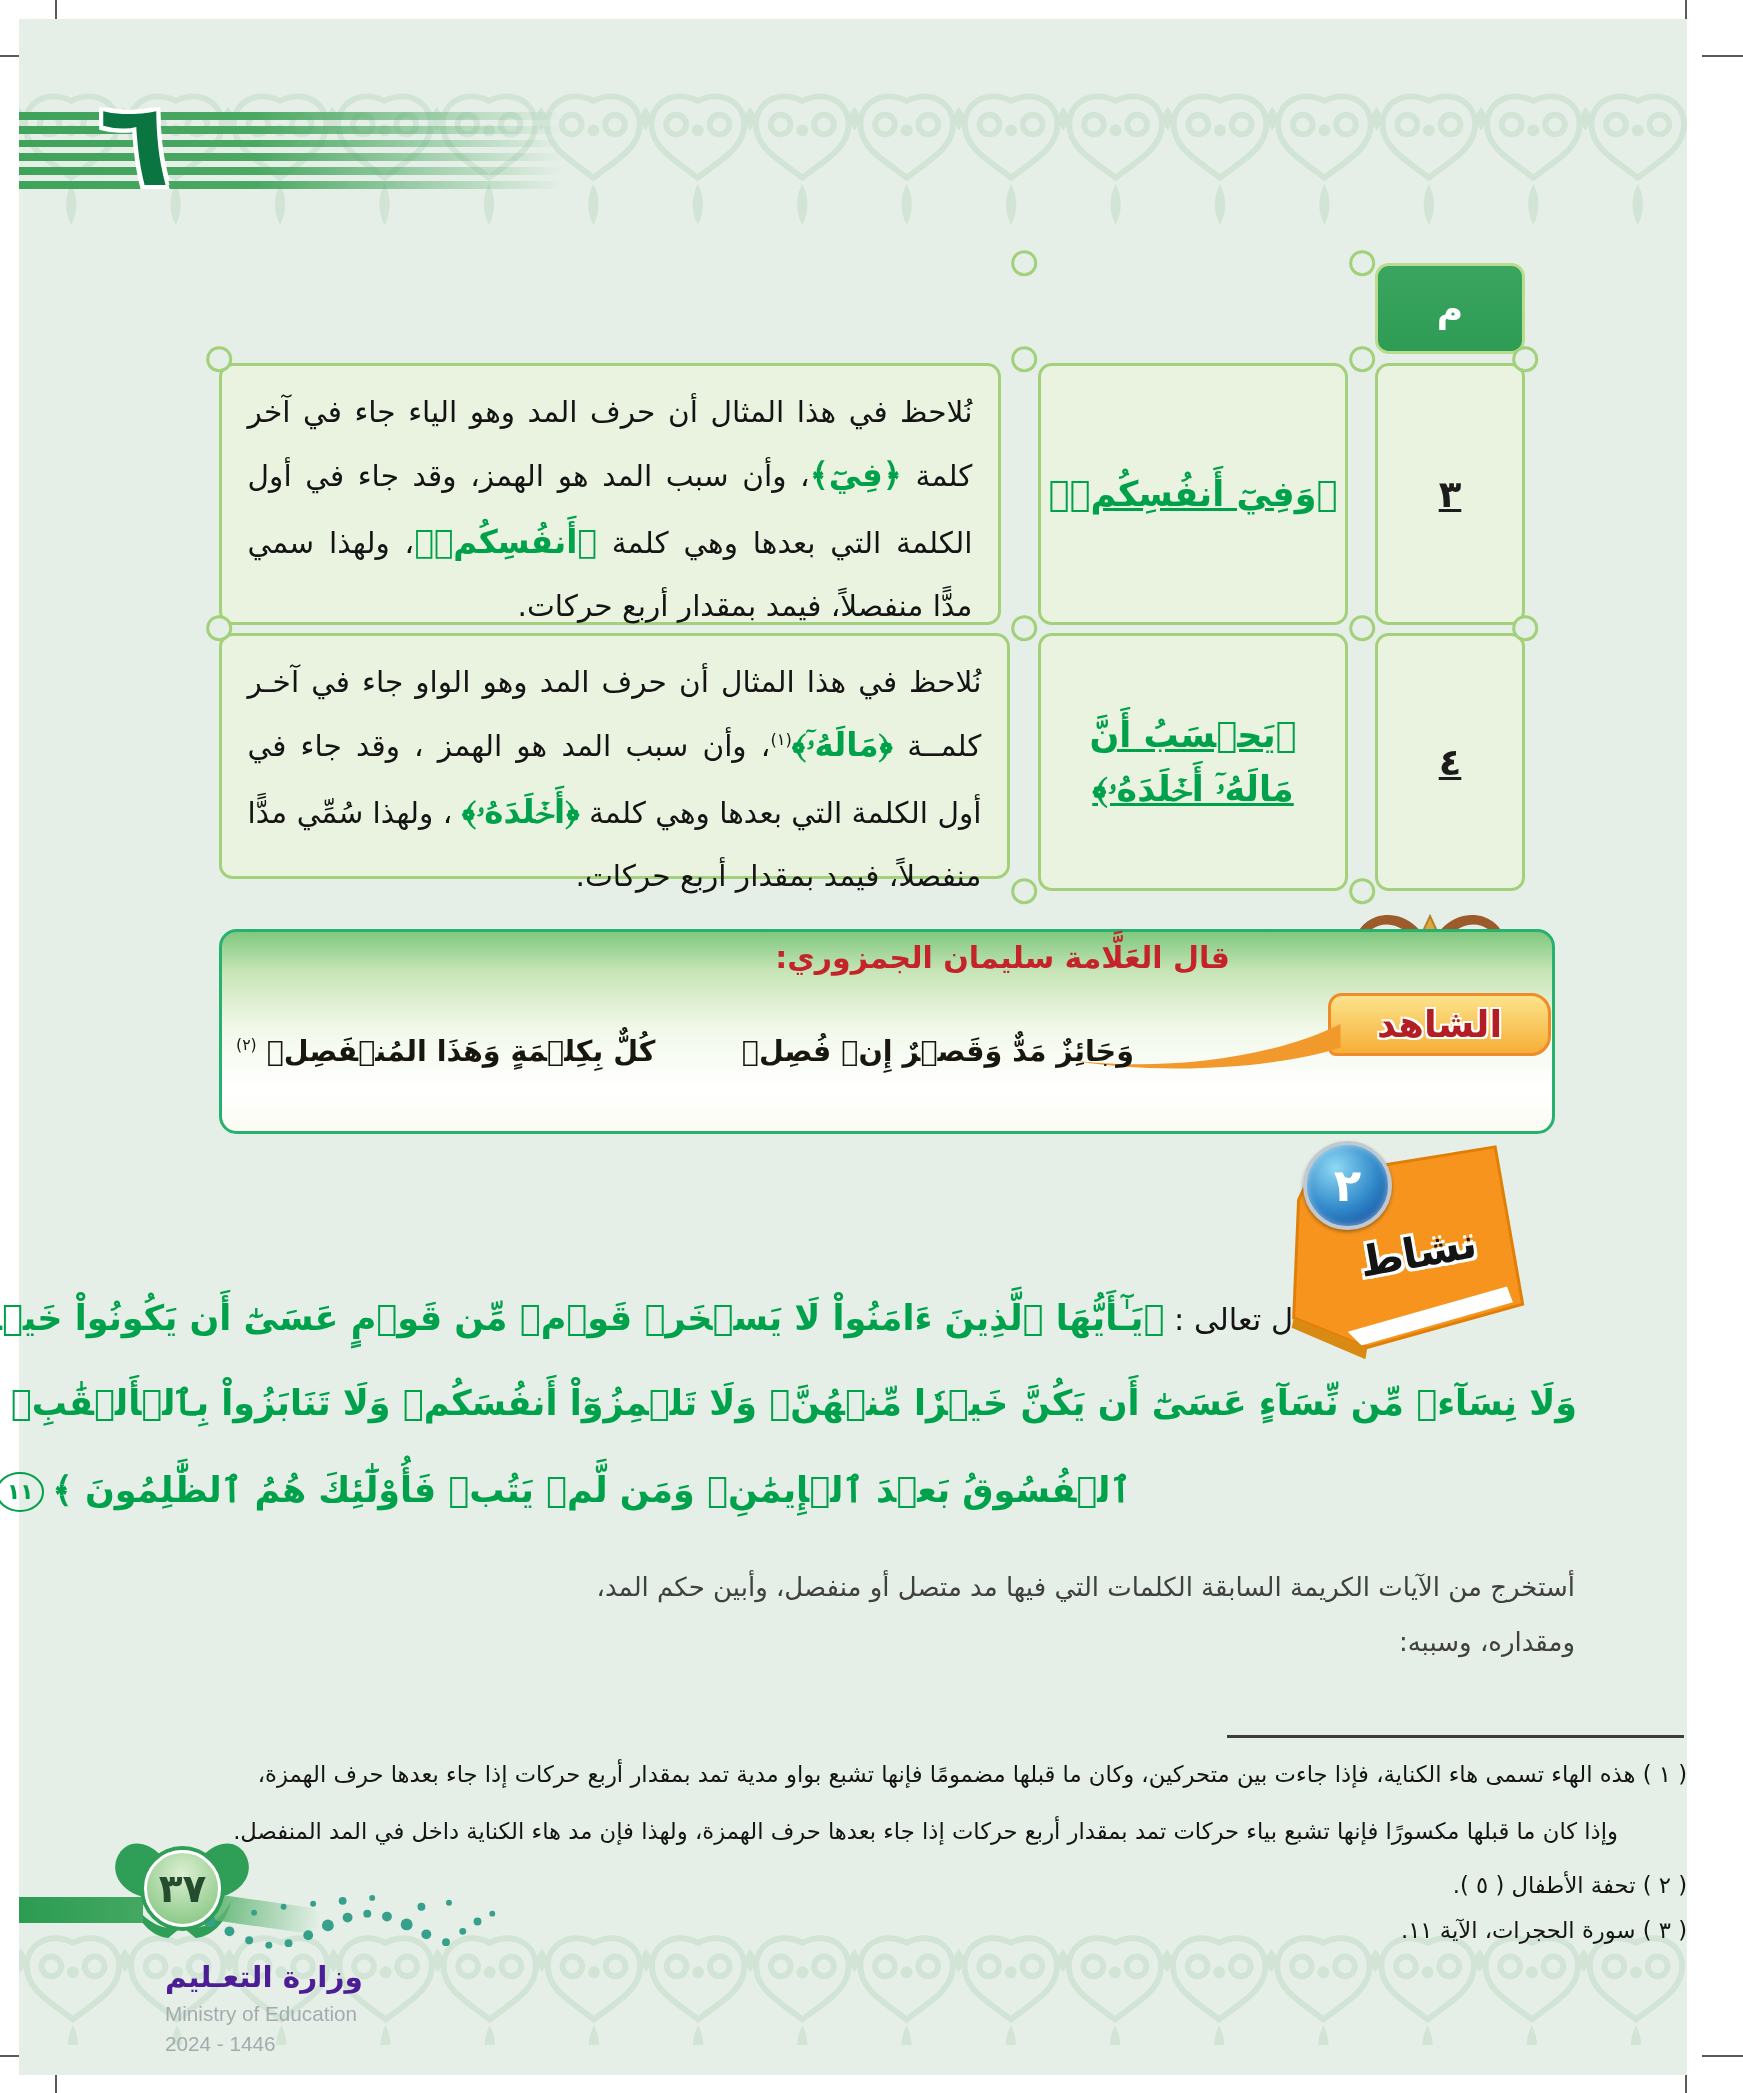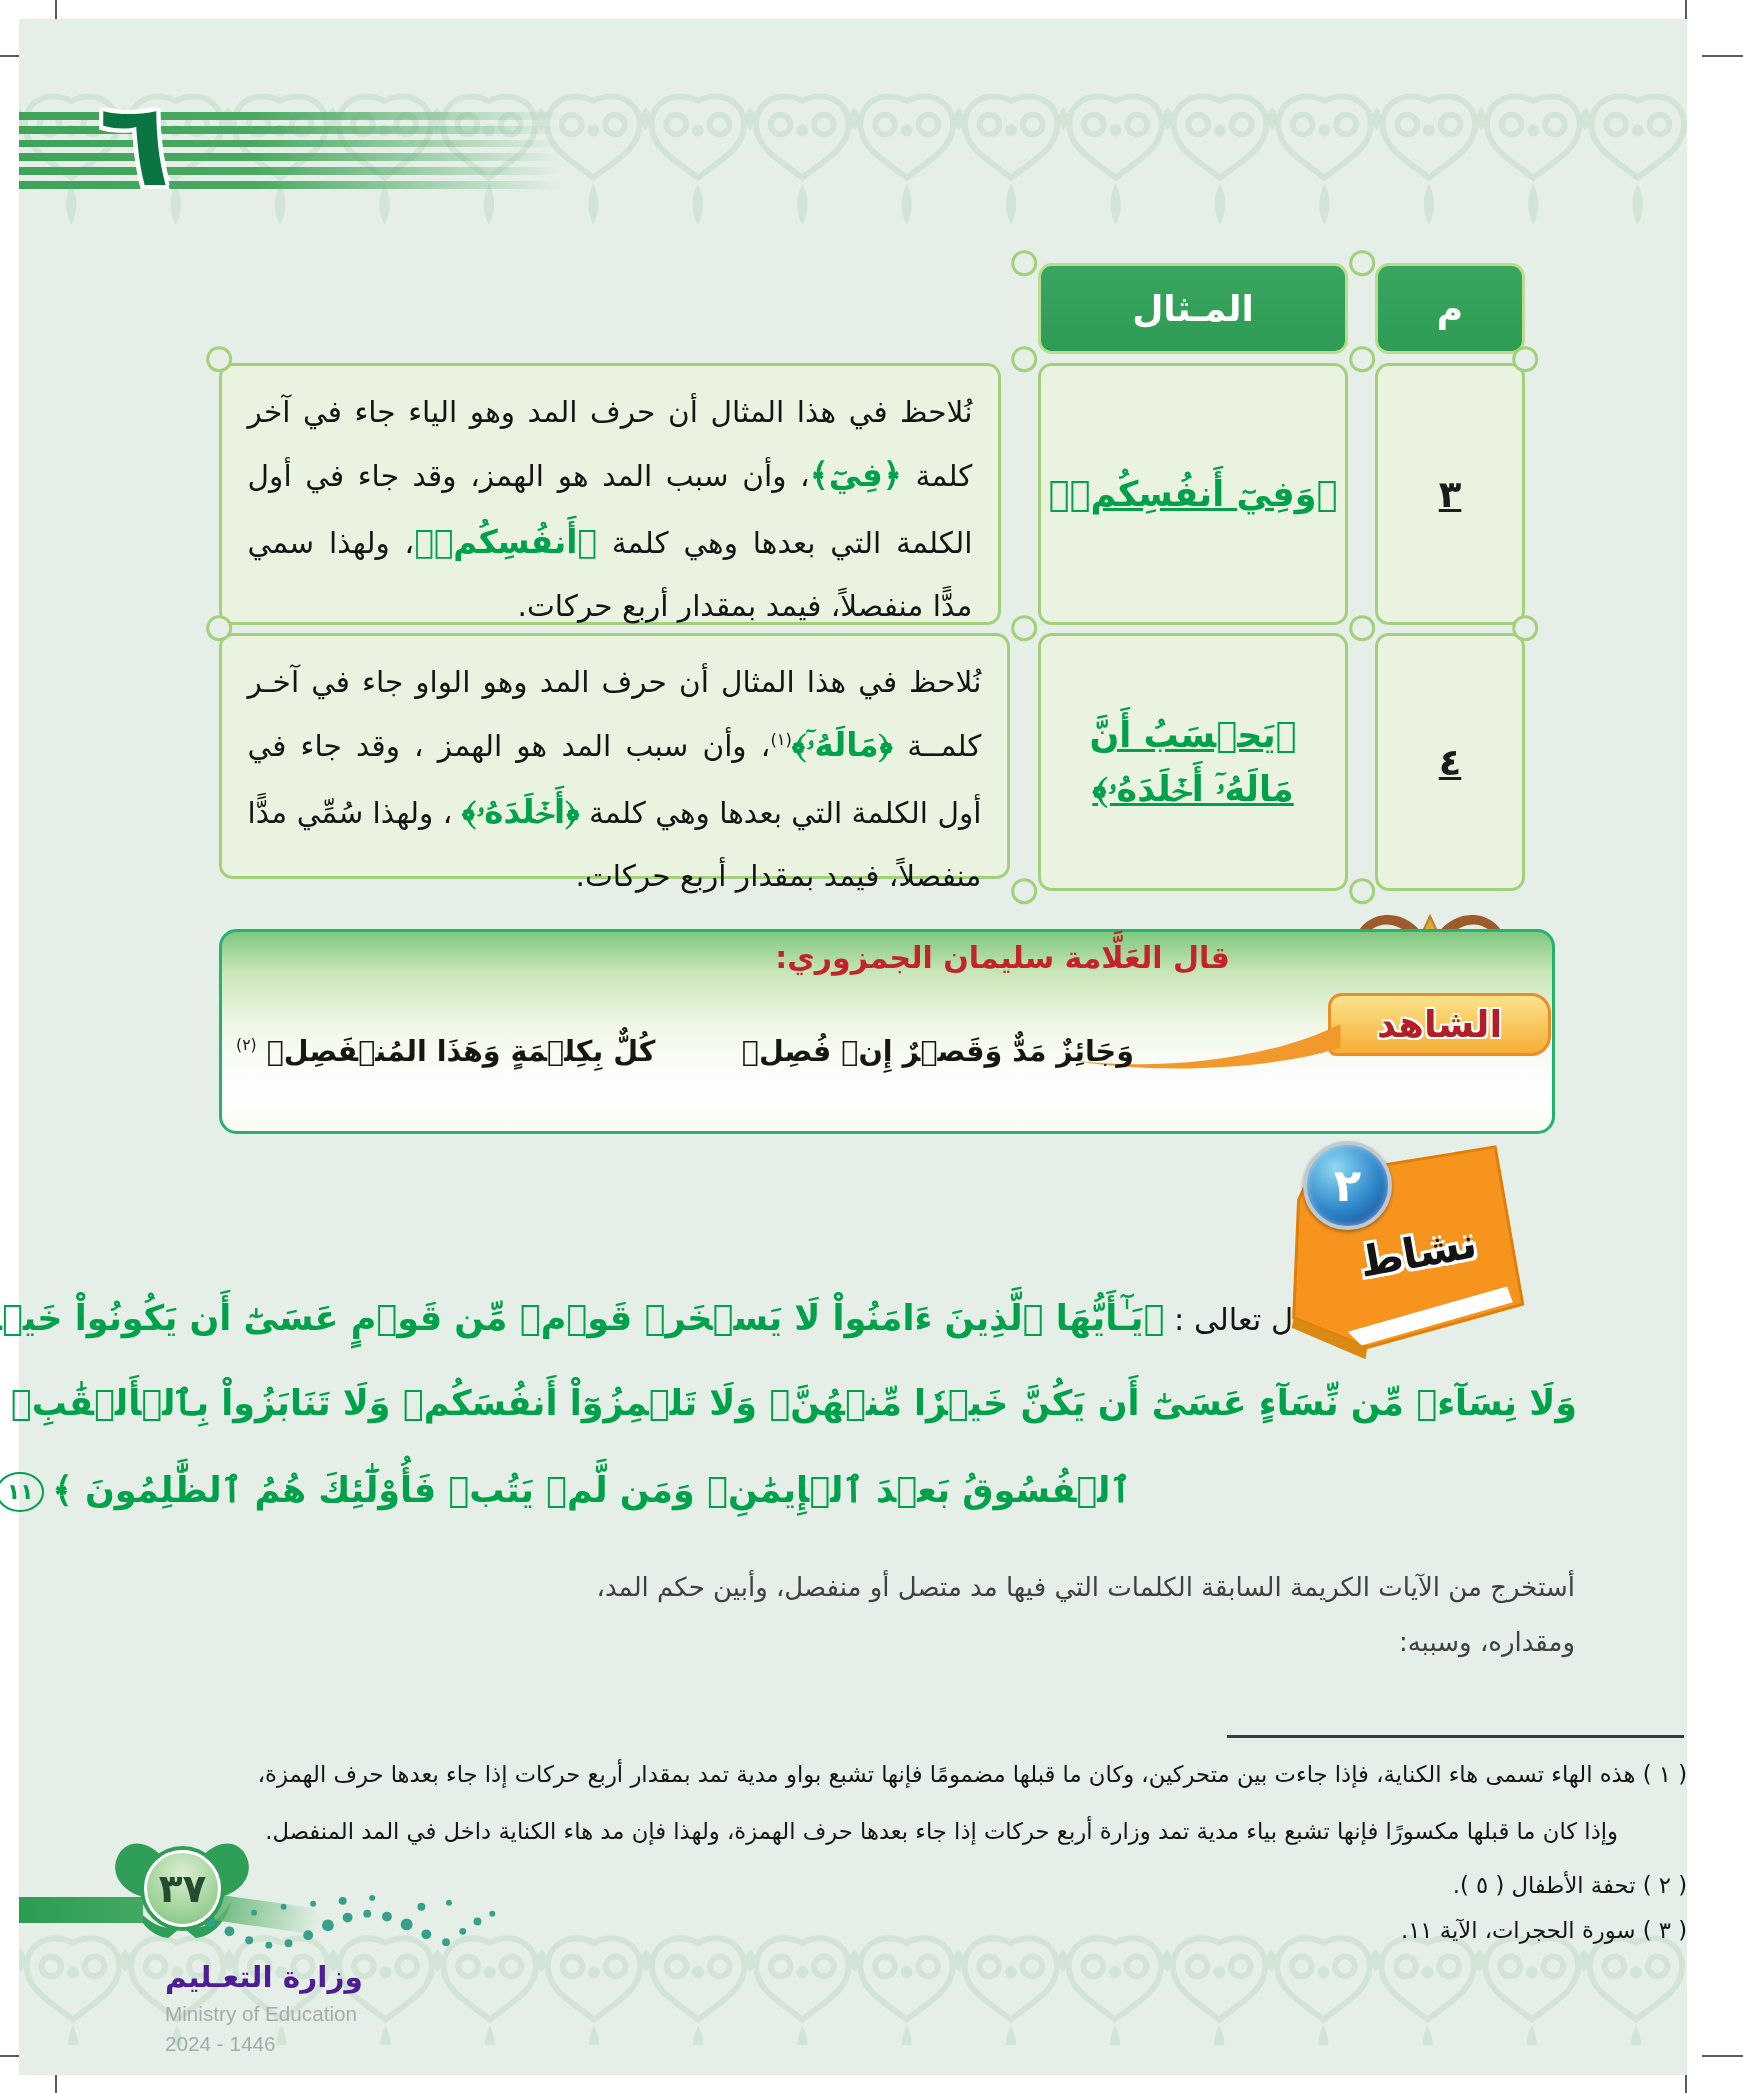--- a/index.html
+++ b/index.html
@@ -138,21 +138,20 @@
       <div class="stripe"></div>
       <div class="stripe"></div>
     <div class="stripe"></div>
       <div class="stripe"></div>
       <div class="stripe"></div>
   </div>
   <div class="abs lesson-num">٦</div>
 
   <div class="abs" style="left:219px;top:263px;width:1306px;height:628px;">
     <div class="cell head" style="left:1156px;top:0;width:150px;height:91px;">م</div>
-    <div class="cell head" style="left:819px;top:0;width:310px;height:91px;">المـثال</div>
 
     <div class="cell body center num-cell" style="left:1156px;top:100px;width:150px;height:262px;">٣</div>
     <div class="cell body center example-cell quran" style="left:819px;top:100px;width:310px;height:262px;">﴿وَفِيٓ أَنفُسِكُمۡ﴾</div>
     <div class="cell body expl" style="left:0;top:100px;width:782px;height:262px;">
       <span>نُلاحظ في هذا المثال أن حرف المد وهو الياء جاء في آخر كلمة </span><span class="quran">﴿فِيٓ﴾</span><span>، وأن سبب المد هو الهمز، وقد جاء في أول الكلمة التي بعدها وهي كلمة </span><span class="quran">﴿أَنفُسِكُمۡ﴾</span><span>، ولهذا سمي مدًّا منفصلاً، فيمد بمقدار أربع حركات.</span>
     </div>
 
     <div class="cell body center num-cell" style="left:1156px;top:370px;width:150px;height:258px;">٤</div>
     <div class="cell body center example-cell quran" style="left:819px;top:370px;width:310px;height:258px;flex-direction:column;">
       <span>﴿يَحۡسَبُ أَنَّ</span>
@@ -217,21 +216,21 @@
   <div class="abs qline quran" style="right:167px;top:1383px;">وَلَا نِسَآءٞ مِّن نِّسَآءٍ عَسَىٰٓ أَن يَكُنَّ خَيۡرٗا مِّنۡهُنَّۖ وَلَا تَلۡمِزُوٓاْ أَنفُسَكُمۡ وَلَا تَنَابَزُواْ بِٱلۡأَلۡقَٰبِۖ بِئۡسَ ٱلِٱسۡمُ</div>
   <div class="abs qline" style="right:613px;top:1470px;">
     <span class="quran">ٱلۡفُسُوقُ بَعۡدَ ٱلۡإِيمَٰنِۚ وَمَن لَّمۡ يَتُبۡ فَأُوْلَٰٓئِكَ هُمُ ٱلظَّٰلِمُونَ ﴾</span><span class="ayah-mark">١١</span>
   </div>
 
   <div class="abs task" style="right:169px;top:1572px;">أستخرج من الآيات الكريمة السابقة الكلمات التي فيها مد متصل أو منفصل، وأبين حكم المد،</div>
   <div class="abs task" style="right:169px;top:1627px;">ومقداره، وسببه:</div>
 
   <div class="abs divider"></div>
   <div class="abs fn" style="right:57px;top:1761px;">( ١ ) هذه الهاء تسمى هاء الكناية، فإذا جاءت بين متحركين، وكان ما قبلها مضمومًا فإنها تشبع بواو مدية تمد بمقدار أربع حركات إذا جاء بعدها حرف الهمزة،</div>
-  <div class="abs fn" style="right:126px;top:1818px;">وإذا كان ما قبلها مكسورًا فإنها تشبع بياء مدية تمد وزارة أربع حركات إذا جاء بعدها حرف الهمزة، ولهذا فإن مد هاء الكناية داخل في المد المنفصل.</div>
+  <div class="abs fn" style="right:126px;top:1818px;">وإذا كان ما قبلها مكسورًا فإنها تشبع بياء حركات تمد بمقدار أربع حركات إذا جاء بعدها حرف الهمزة، ولهذا فإن مد هاء الكناية داخل في المد المنفصل.</div>
   <div class="abs fn" style="right:57px;top:1872px;">( ٢ ) تحفة الأطفال ( ٥ ).</div>
   <div class="abs fn" style="right:57px;top:1917px;">( ٣ ) سورة الحجرات، الآية ١١.</div>
 
   <svg class="abs" style="left:103px;top:1830px;" width="158" height="110" viewBox="0 0 160 112">
     <path d="M76,62 C66,14 26,0 14,28 C4,52 32,76 66,68 Z" fill="#2f9e56"></path>
     <path d="M84,62 C94,14 134,0 146,28 C156,52 128,76 94,68 Z" fill="#2f9e56"></path>
     <path d="M30,72 C40,92 58,102 78,100 L66,110 C48,108 34,92 30,72 Z" fill="#2f9e56"></path>
     <path d="M130,72 C120,92 102,102 82,100 L94,110 C112,108 126,92 130,72 Z" fill="#2f9e56"></path>
   </svg>
   <div class="abs green-bar"></div>

